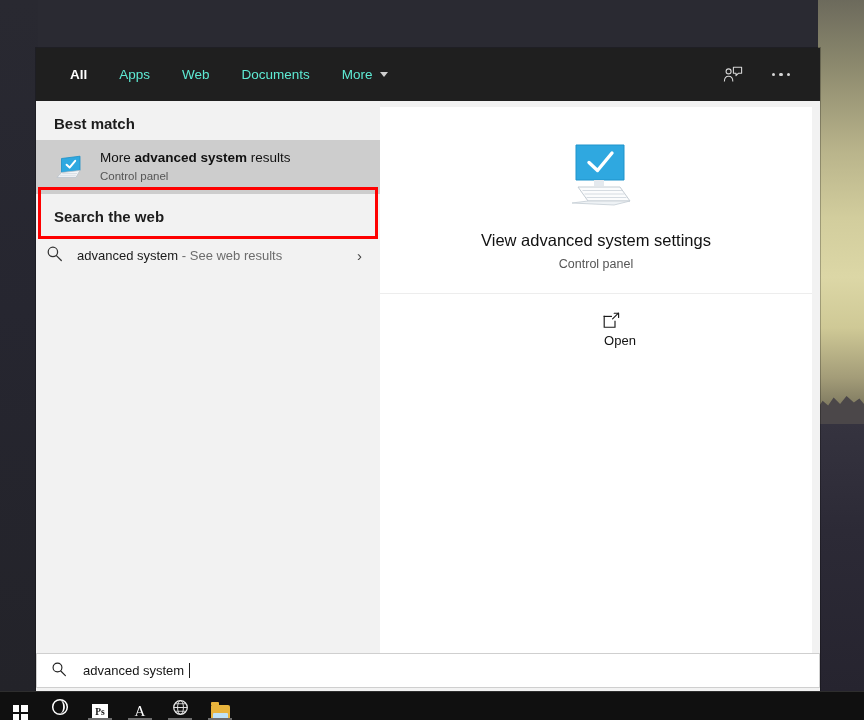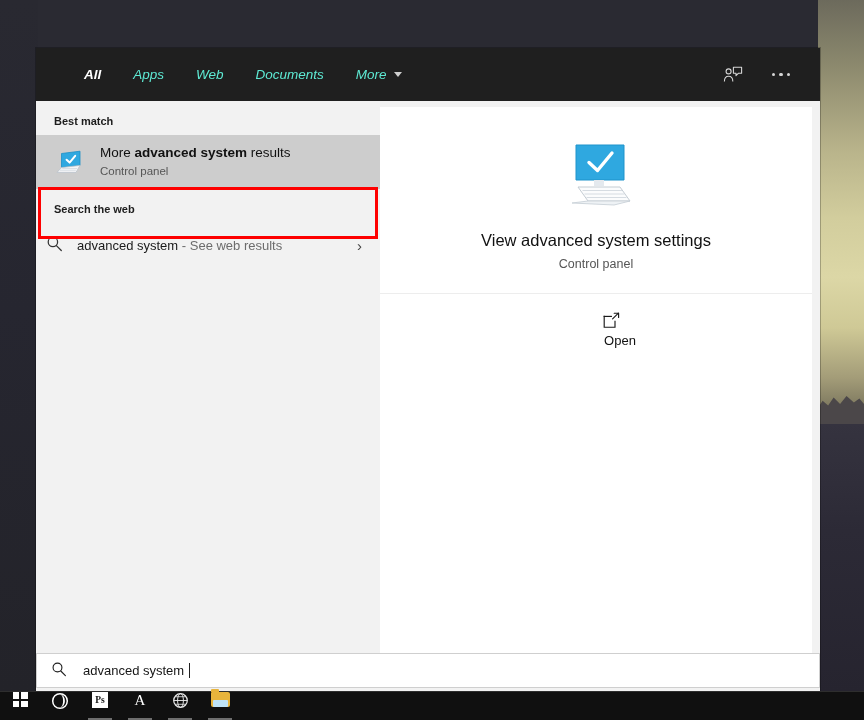--- a/index.html
+++ b/index.html
@@ -90,22 +90,21 @@
     display: flex;
     align-items: center;
     padding: 0 14px 0 0;
     position: relative;
   }
   #tab-list {
     display: flex;
     align-items: stretch;
     height: 66px;
     flex: 1;
-    padding-left: 32px;
-    font-style: italic;
+    padding-left: 18px;
   }
   .tab {
     position: relative;
     display: flex;
     align-items: center;
     padding: 0 16px;
     color: #5eead4;
     font-size: 13.5px;
     cursor: default;
     white-space: nowrap;
@@ -170,21 +169,21 @@
     position: relative;
   }
   #preview-col {
     flex: 1;
     background: #ffffff;
     margin: 6px 8px 8px 0;
   }
 
   
   .section-head {
-    font-size: 11px;
+    font-size: 15px;
     font-weight: bold;
     color: #1d1d1d;
     padding: 14px 0 8px 18px;
   }
   .result-row {
     display: flex;
     align-items: center;
     height: 54px;
     padding-left: 18px;
     cursor: default;
@@ -324,21 +323,21 @@
     height: 28px;
     background: #101010;
     display: flex;
     align-items: center;
     border-top: 1px solid #2e2e2e;
   }
   .task-item {
     width: 40px;
     height: 28px;
     display: flex;
-    align-items: flex-start;
+    align-items: flex-end;
     justify-content: center;
     position: relative;
     cursor: default;
   }
   .task-item.running::after {
     content: "";
     position: absolute;
     bottom: 0;
     left: 8px;
     right: 8px;

